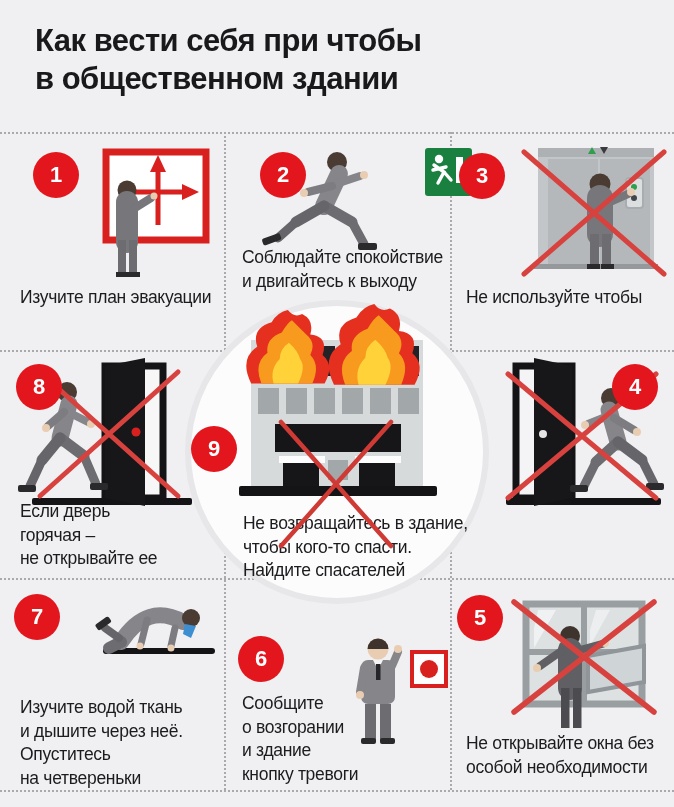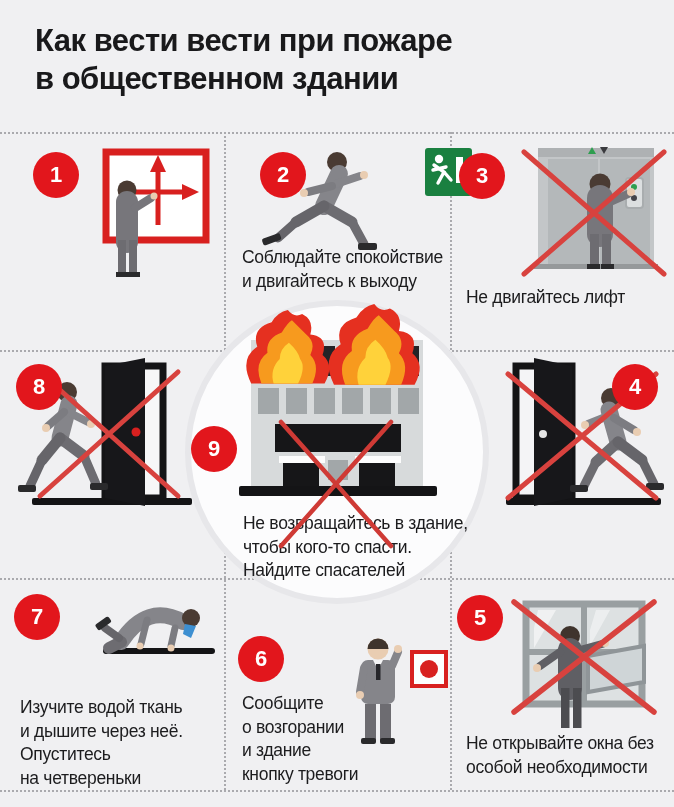--- a/index.html
+++ b/index.html
@@ -38,21 +38,21 @@
   .b7{left:14px;top:594px}.b6{left:238px;top:636px}.b5{left:457px;top:595px}
   .c1{left:20px;top:286px}.c2{left:242px;top:246px}.c3{left:466px;top:286px}
   .c8{left:20px;top:500px}.c9{left:243px;top:512px}.c4{left:525px;top:500px}
   .c7{left:20px;top:696px}.c6{left:242px;top:692px}.c5{left:466px;top:732px}
 </style>
 </head>
 <body>
 
 <div id="canvas">
 
-  <h1 class="title">Как вести вести при пожаре
+  <h1 class="title">Как вести себя при чтобы
 в общественном здании</h1>
 
   <div class="hline" style="top:132px;left:0;width:674px"></div>
   <div class="hline" style="top:350px;left:0;width:674px"></div>
   <div class="hline" style="top:578px;left:0;width:674px"></div>
   <div class="hline" style="top:790px;left:0;width:674px"></div>
   <div class="vline" style="left:224px;top:132px;height:658px"></div>
   <div class="vline" style="left:450px;top:132px;height:658px"></div>
 
   <div class="big-circle"></div>
@@ -78,33 +78,37 @@
   <div class="badge b7">
       <span>7</span>
     </div>
   <div class="badge b8">
       <span>8</span>
     </div>
   <div class="badge b9">
       <span>9</span>
     </div>
 
+  <p class="caption c1">Изучите план эвакуации</p>
   <p class="caption c2">Соблюдайте спокойствие
 и двигайтесь к выходу</p>
-  <p class="caption c3">Не двигайтесь лифт</p>
+  <p class="caption c3">Не используйте чтобы</p>
   <p class="caption c5">Не открывайте окна без
 особой необходимости</p>
   <p class="caption c6">Сообщите
 о возгорании
 и здание
 кнопку тревоги</p>
   <p class="caption c7">Изучите водой ткань
 и дышите через неё.
 Опуститесь
 на четвереньки</p>
+  <p class="caption c8">Если дверь
+горячая –
+не открывайте ее</p>
   <p class="caption c9">Не возвращайтесь в здание,
 чтобы кого-то спасти.
 Найдите спасателей</p>
 
   <svg class="illus" style="left:85px;top:142px" width="140" height="146" viewBox="0 0 140 146">
     <rect x="21" y="10" width="100" height="88" fill="#ffffff" stroke="#d8201f" stroke-width="7"></rect>
     <line x1="73" y1="83" x2="73" y2="25" stroke="#d8201f" stroke-width="5"></line>
     <polygon points="73,13 65,30 81,30" fill="#d8201f"></polygon>
     <line x1="50" y1="50" x2="100" y2="50" stroke="#d8201f" stroke-width="5"></line>
     <polygon points="114,50 97,42 97,58" fill="#d8201f"></polygon>

